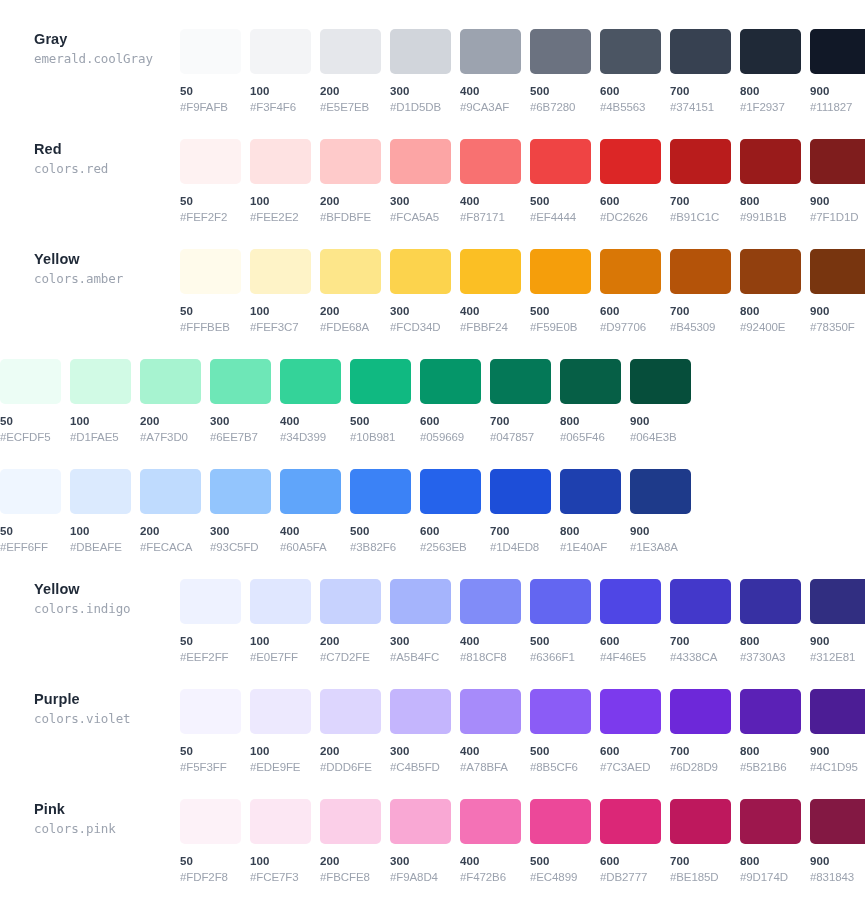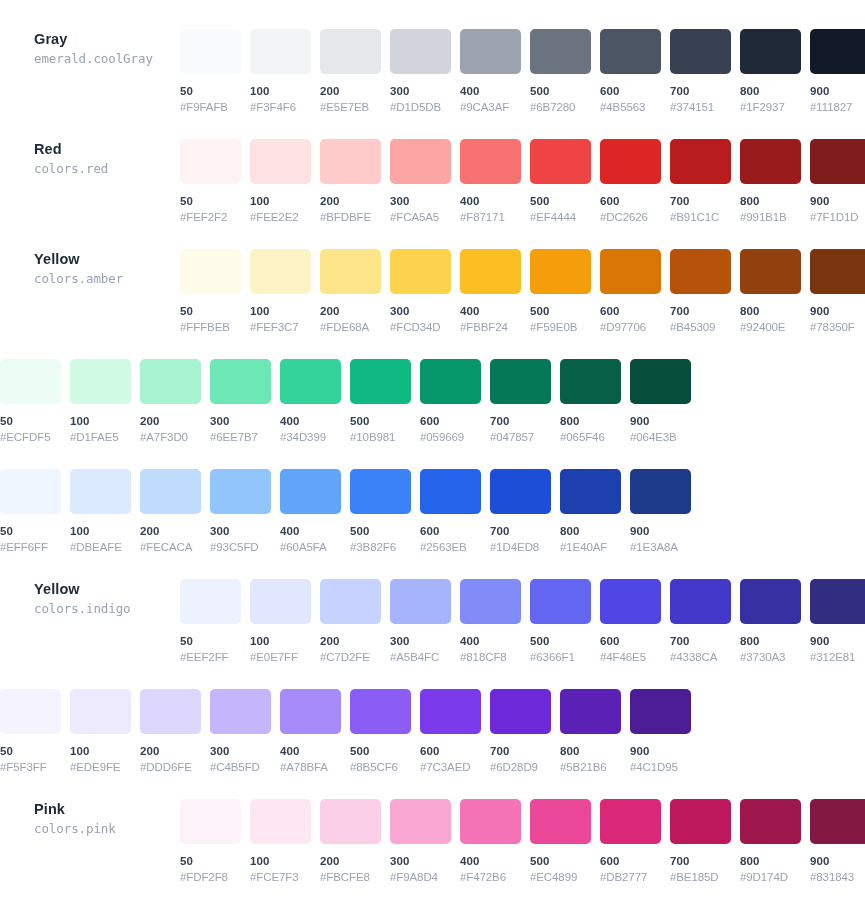--- a/index.html
+++ b/index.html
@@ -418,20 +418,24 @@
           <div class="swatch-hex">#3730A3</div>
         </div>
         <div class="swatch-cell">
           <div class="swatch-chip" style="background-color: rgb(49, 46, 129);"></div>
           <div class="swatch-step">900</div>
           <div class="swatch-hex">#312E81</div>
         </div>
       </div>
     </div>
     <div class="palette-row">
+      <div class="row-label">
+        <div class="row-name">Purple</div>
+        <div class="row-token">colors.violet</div>
+      </div>
       <div class="swatch-strip">
         <div class="swatch-cell">
           <div class="swatch-chip" style="background-color: rgb(245, 243, 255);"></div>
           <div class="swatch-step">50</div>
           <div class="swatch-hex">#F5F3FF</div>
         </div>
         <div class="swatch-cell">
           <div class="swatch-chip" style="background-color: rgb(237, 233, 254);"></div>
           <div class="swatch-step">100</div>
           <div class="swatch-hex">#EDE9FE</div>

